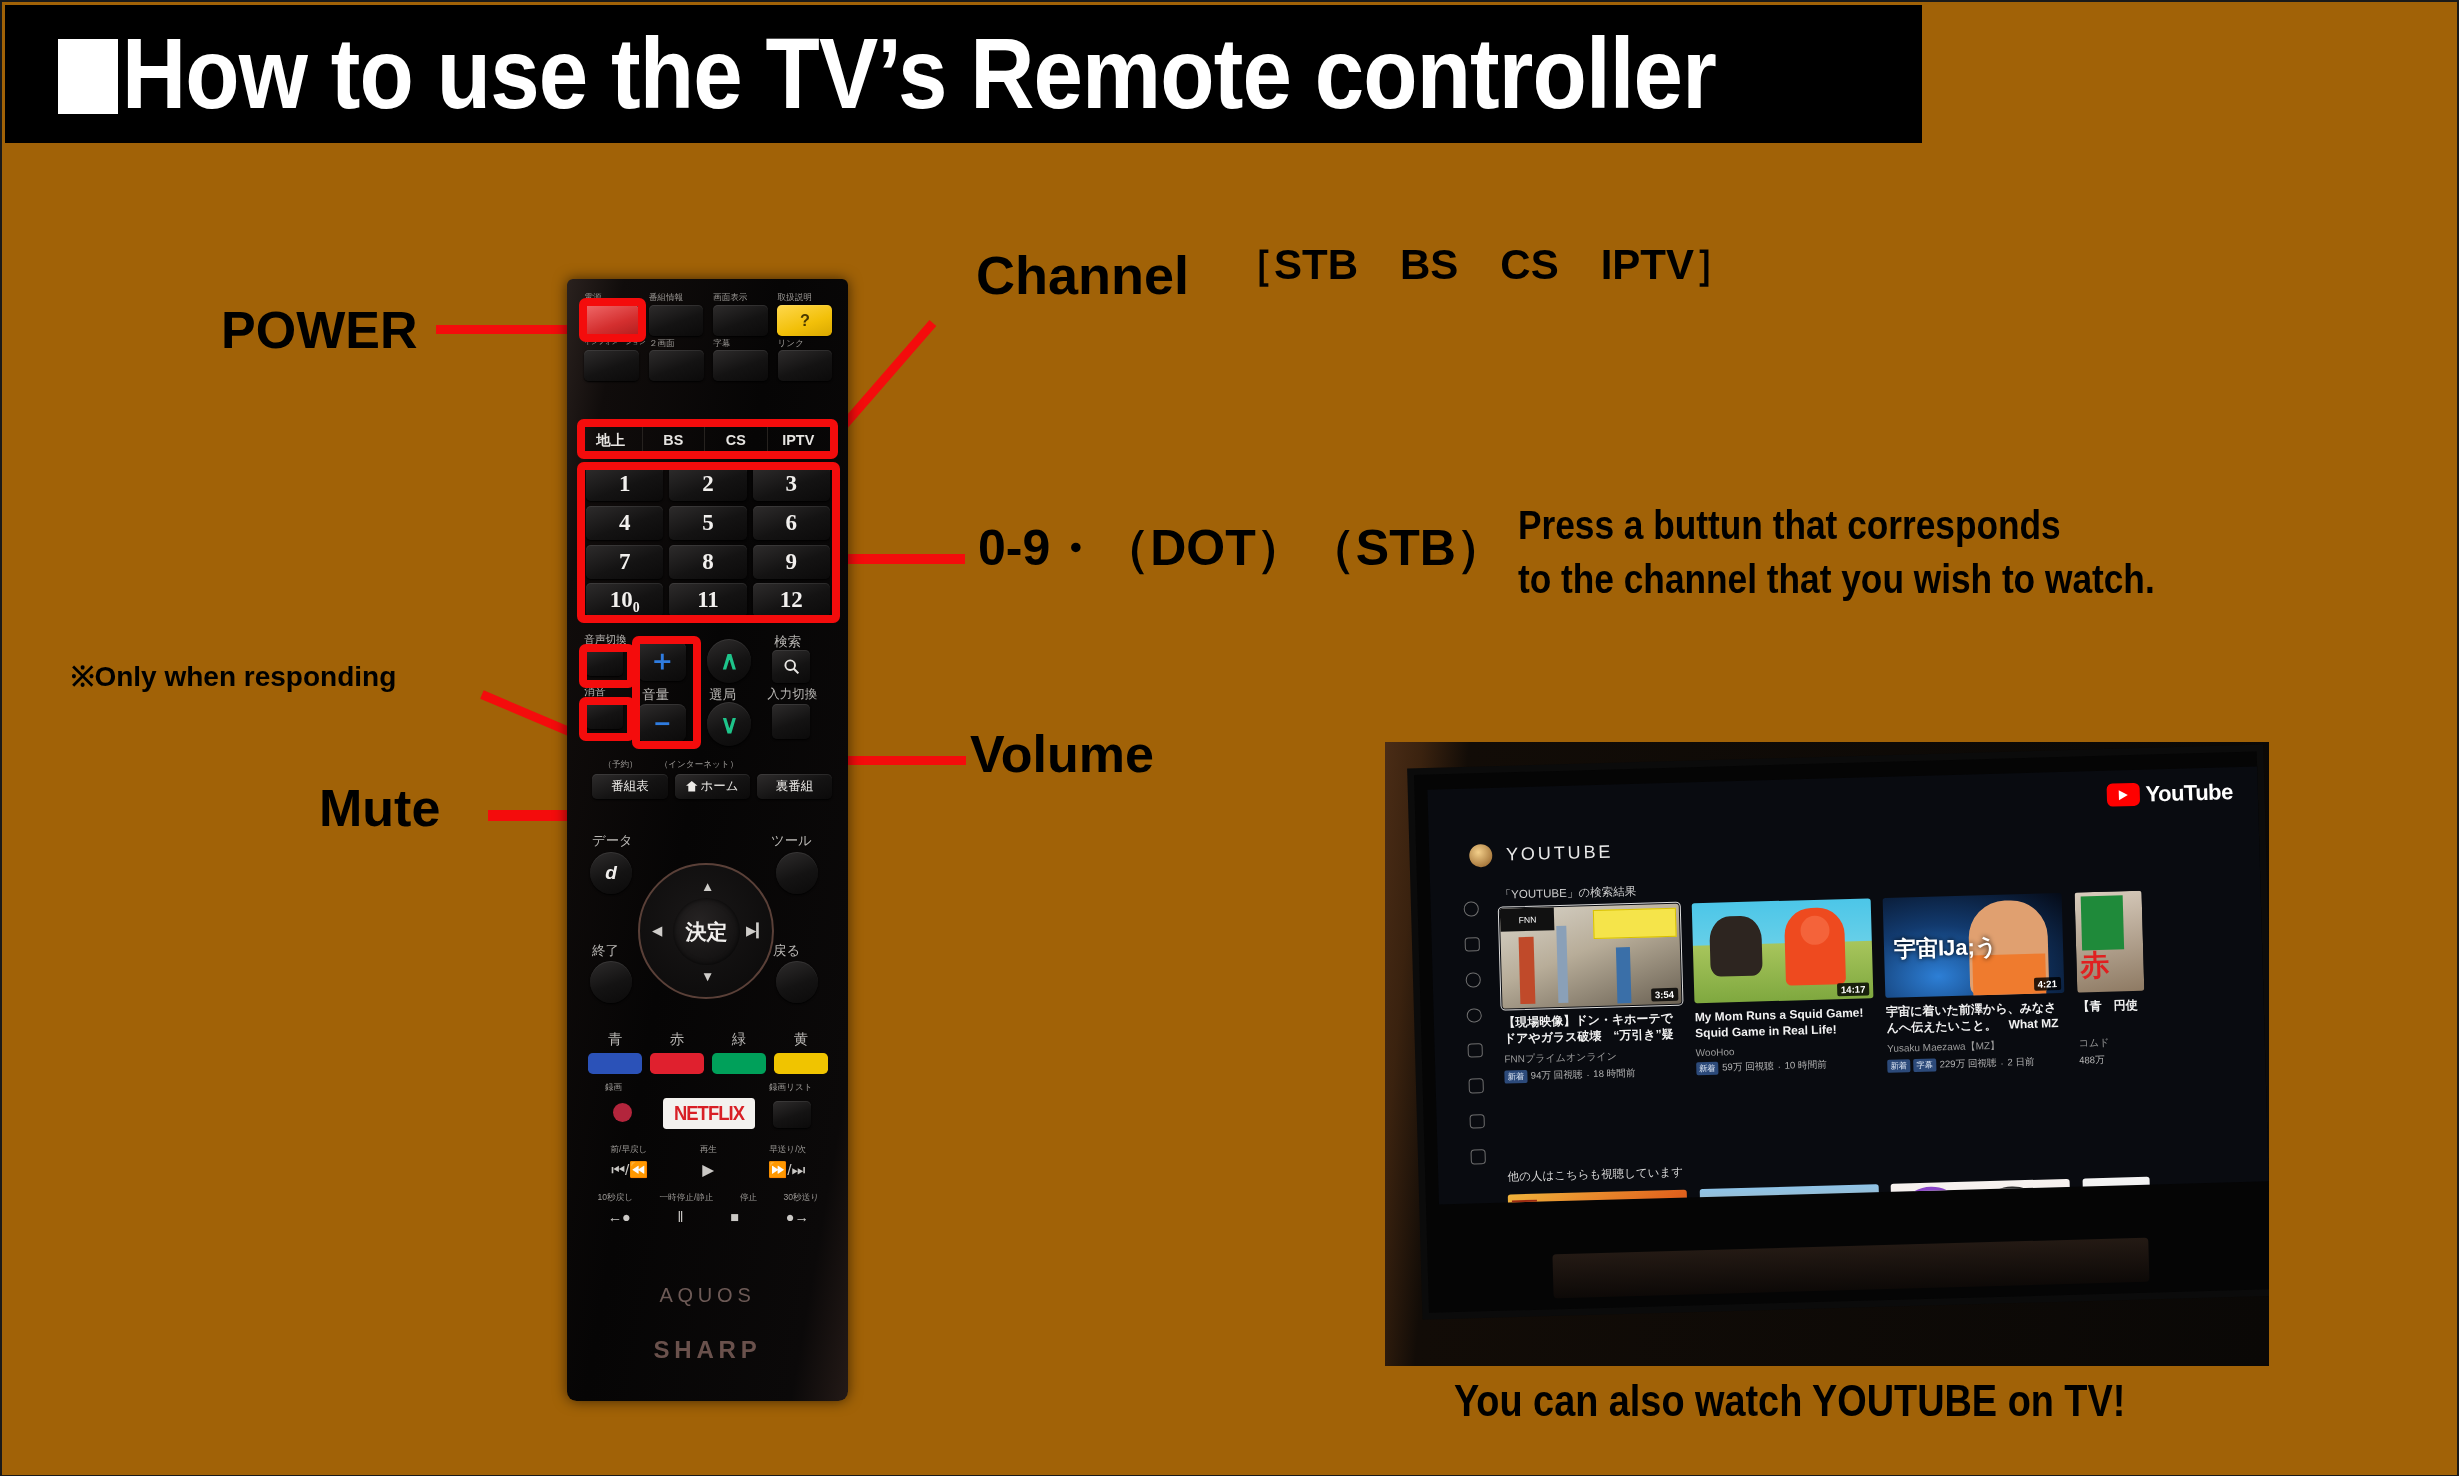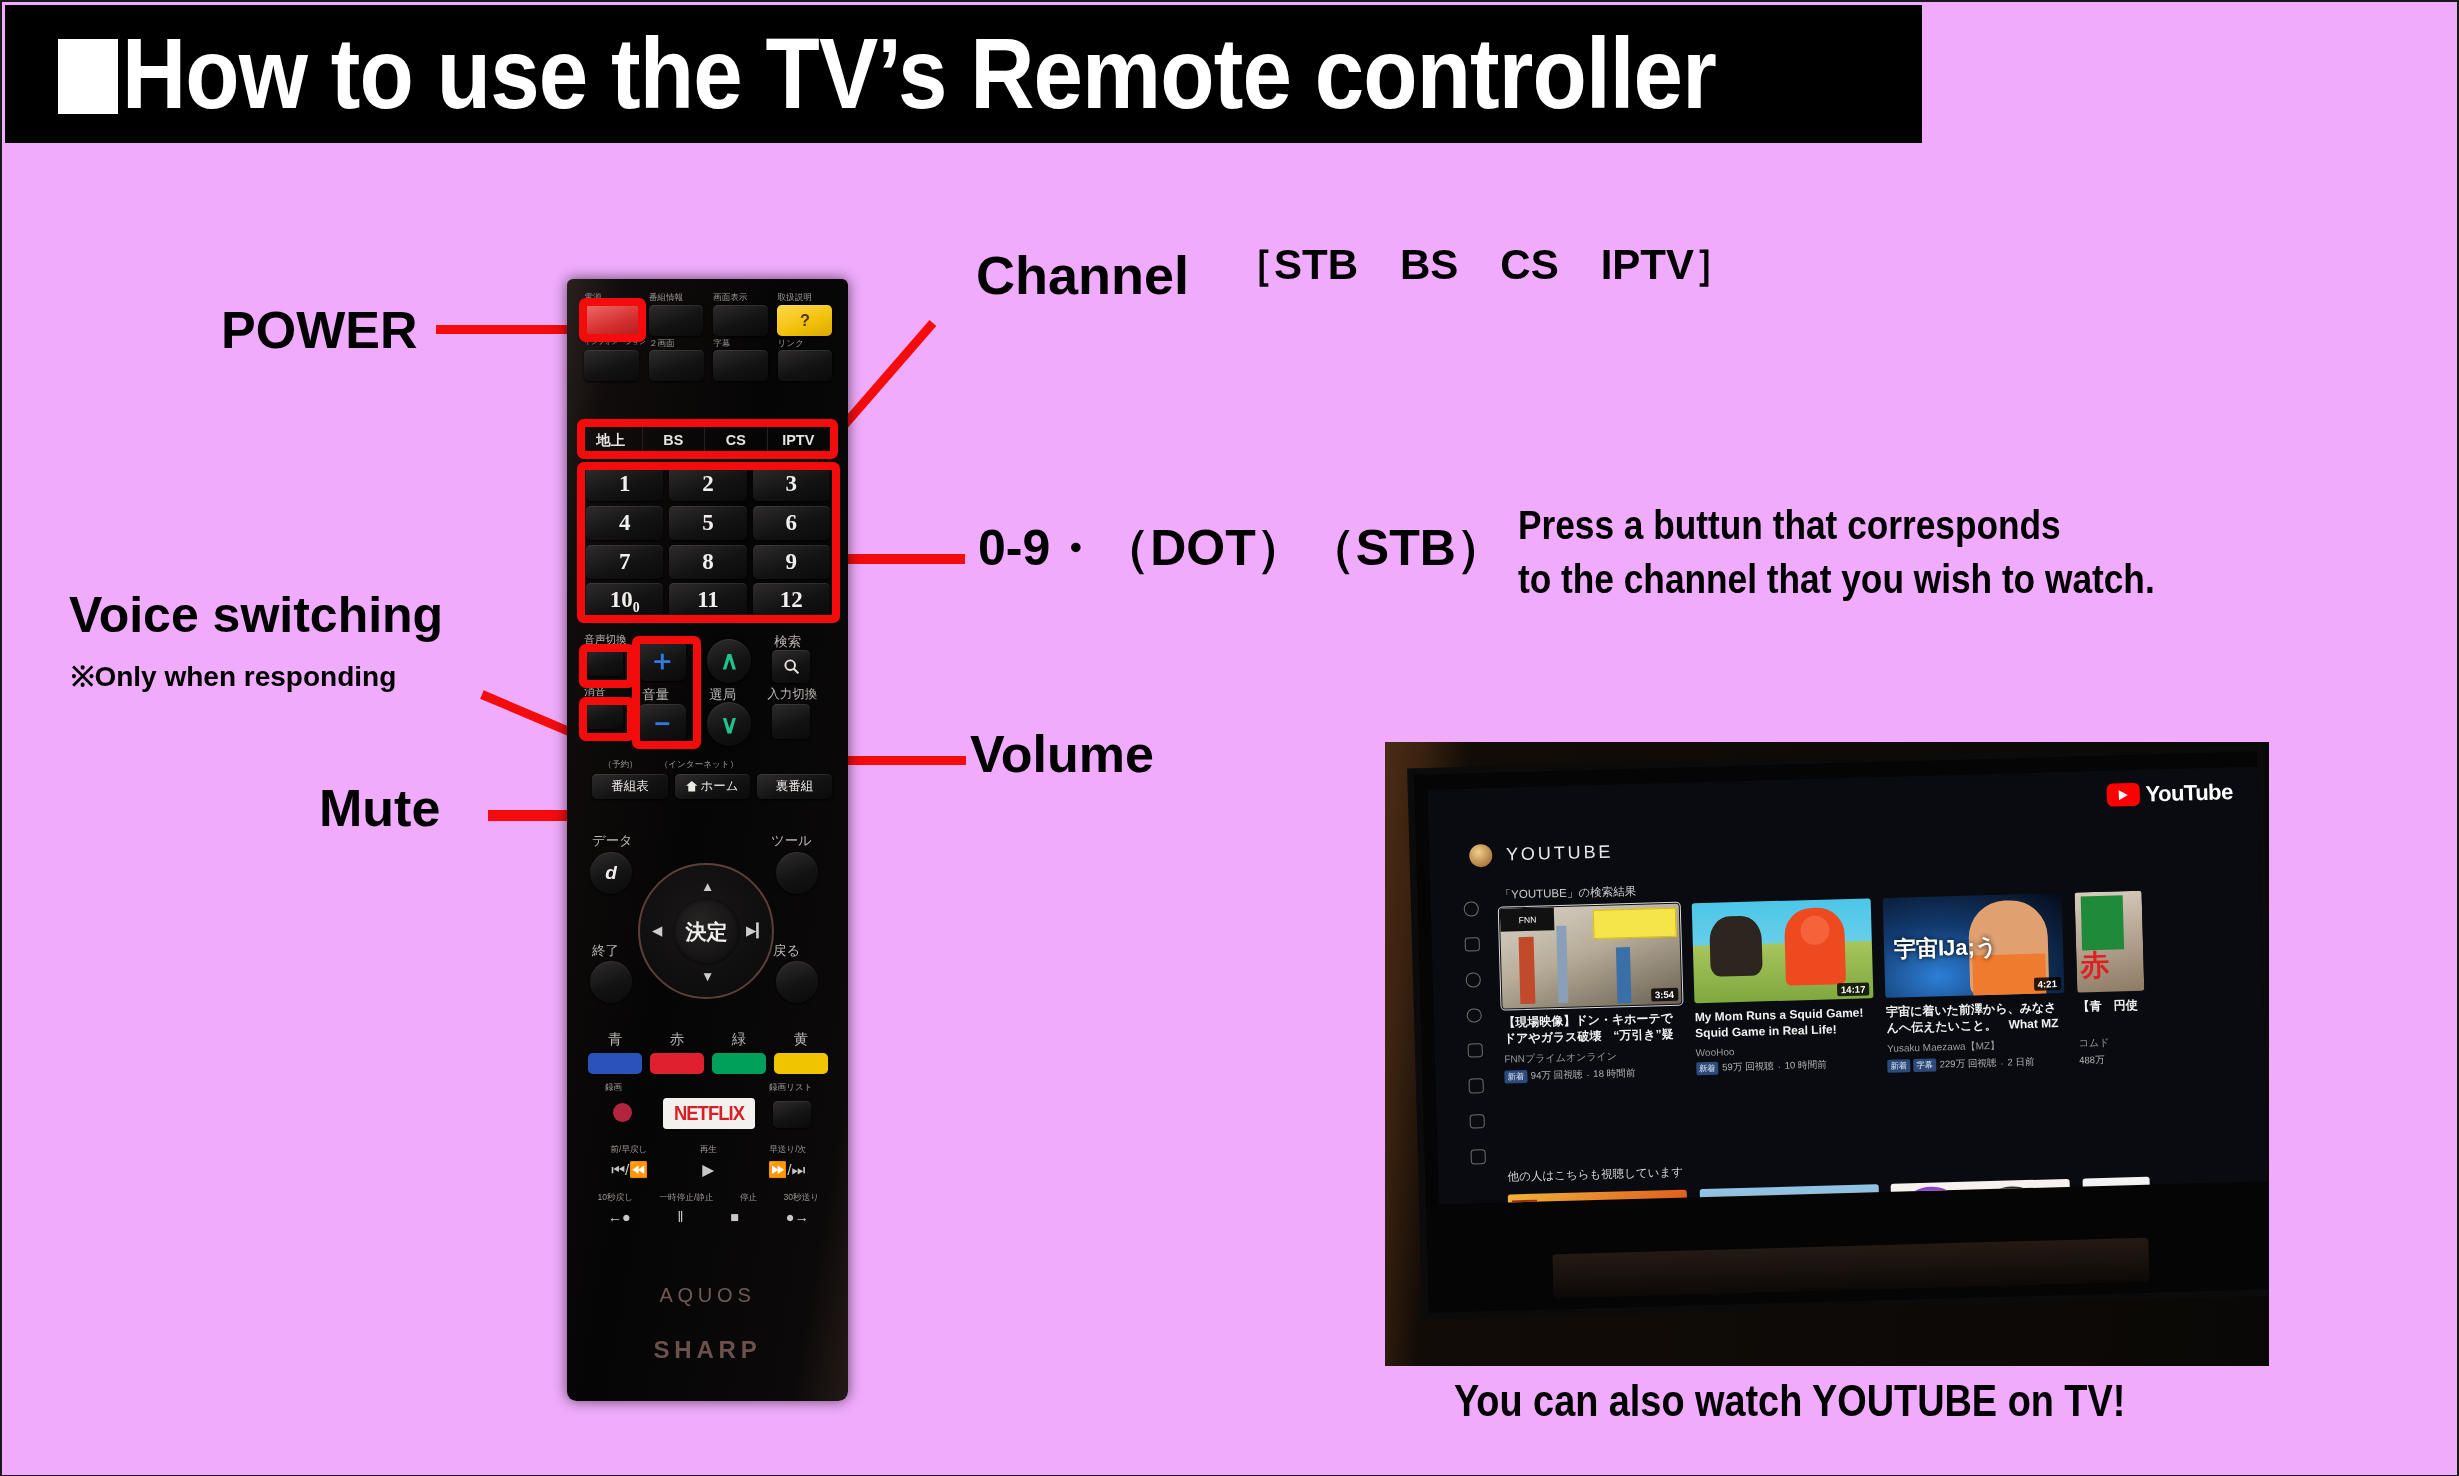--- a/index.html
+++ b/index.html
@@ -5,21 +5,21 @@
   * { box-sizing: border-box; margin: 0; padding: 0; }
   html, body { background: #fff; }
   body {
     width: 2459px; height: 1477px;
     position: relative;
     font-family: "Liberation Sans", sans-serif;
     overflow: hidden;
   }
   #page {
     position: absolute; inset: 0;
-    background: #f0abfc;
+    background: #a16207;
     border: 2.9px solid #1a1a1a;
   }
 
   
   .title-banner {
     position: absolute; left: 2.9px; top: 2.9px;
     width: 1917px; height: 138px;
     background: #000;
     display: flex; align-items: center;
     padding-left: 53px;
@@ -261,21 +261,20 @@
 
   <div class="label" style="left:974px; top:234px; font-size:54px;margin-top:12px;">Channel</div>
   <div class="label" style="left:1230px; top:242px; font-size:42px; font-weight:bold;">［STB　BS　CS　IPTV］</div>
   <div class="red-diag" style="left:833px; top:429px; width:149px; transform: rotate(-49deg);"></div>
 
   <div class="red-line" style="left:819px; top:552px; width:144px; height:9.6px;"></div>
   <div class="label" style="left:976px; top:521px; font-size:50px;">0-9・（DOT）（STB）</div>
   <div class="label cond" style="left:1516px; top:503px; font-size:41px;">Press a buttun that corresponds</div>
   <div class="label cond" style="left:1516px; top:557px; font-size:41px;">to the channel that you wish to watch.</div>
 
-  <div class="label" style="left:67px; top:588px; font-size:50px;">Voice switching</div>
   <div class="label" style="left:69px; top:661px; font-size:28px;">※Only when responding</div>
   <div class="red-diag" style="left:480px; top:688px; width:163px; transform: rotate(23deg);"></div>
 
   <div class="label" style="left:317px; top:780px; font-size:52px;">Mute</div>
   <div class="red-line" style="left:486px; top:808px; width:113px; height:10.6px;"></div>
 
   <div class="red-line" style="left:844px; top:754px; width:120px; height:8.6px;"></div>
   <div class="label" style="left:968px; top:726px; font-size:52px;">Volume</div>
 
   <div id="remote">

